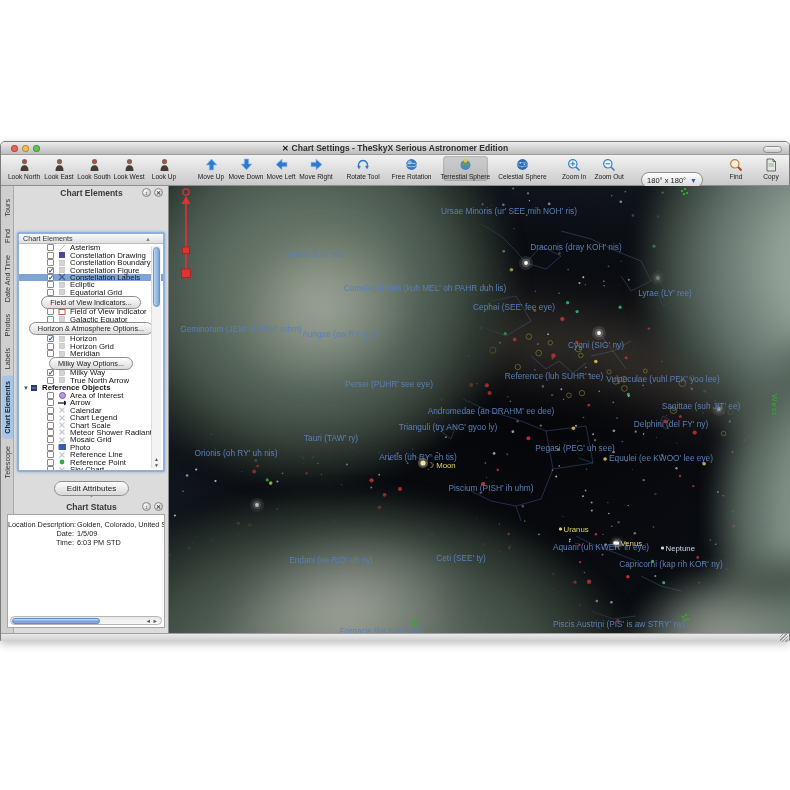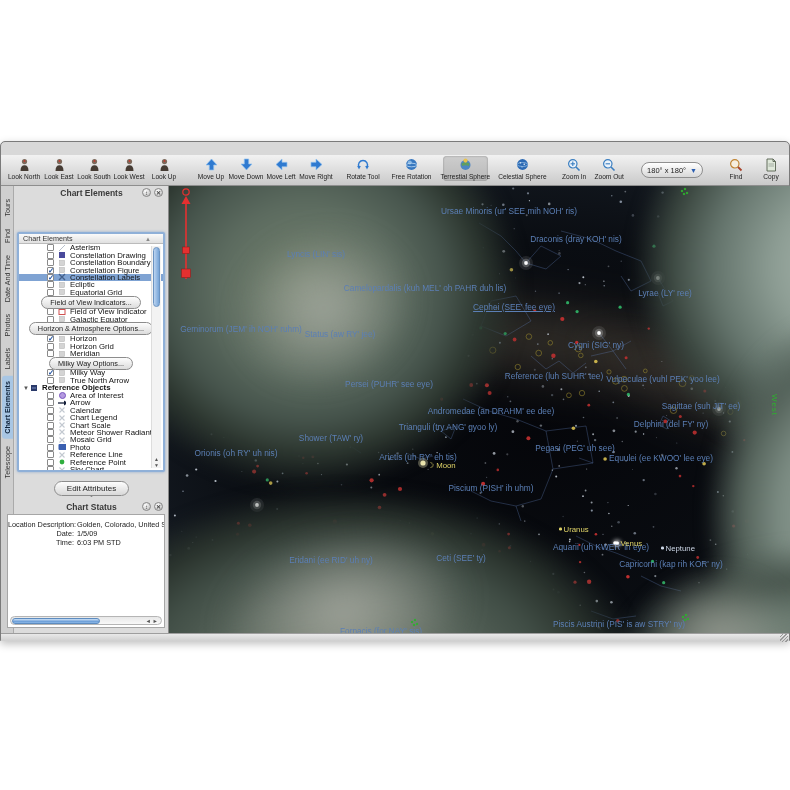--- a/index.html
+++ b/index.html
@@ -18,21 +18,21 @@
   
   #toolbar{position:absolute;left:0;top:13px;width:100%;height:31px;
     background:linear-gradient(#f2f2f2,#dcdcdc 55%,#c9c9c9);border-bottom:1px solid #8e8e8e;box-sizing:border-box;
     display:flex;align-items:flex-start;padding:1px 0 0 6px;}
   .tbtn{display:flex;flex-direction:column;align-items:center;justify-content:flex-start;
     min-width:28px;padding:1px 3px;border-radius:4px;margin-right:1px;}
   .tbtn.gap{margin-left:12px;}
   .tbtn.active{background:linear-gradient(#cdcdcd,#b9b9b9);box-shadow:inset 0 0 2px rgba(0,0,0,.35);}
   .ticon{height:15px;display:flex;align-items:center;justify-content:center;}
   .tlabel{font-size:6.6px;color:#1c1c1c;white-space:nowrap;margin-top:1px;}
-  .tdrop{display:flex;align-items:center;height:14px;margin-top:6px;margin-right:4px;padding:0 5px;
+  .tdrop{display:flex;align-items:center;height:14px;margin-top:16px;margin-right:4px;padding:0 5px;
     border:1px solid #8f8f8f;border-radius:8px;background:linear-gradient(#ffffff,#d8d8d8);text-align:center;}
   .tdrop.gap{margin-left:14px;}
   .tdrop-label{font-size:7.5px;color:#222;white-space:nowrap;}
   .tdrop .caret{font-size:7px;color:#2a5db0;margin-left:4px;}
   
   #sidebar{position:absolute;left:0;top:44px;width:168px;height:447px;background:#dcdcdc;border-right:1px solid #8a8a8a;box-sizing:border-box;}
   #tabstrip{position:absolute;left:0;top:0;width:13px;height:447px;background:#cfcfcf;border-right:1px solid #aaa;box-sizing:border-box;
     display:flex;flex-direction:column;align-items:center;padding-top:8px;}
   .vtab{writing-mode:vertical-rl;transform:rotate(180deg);font-size:7.2px;color:#333;
     padding:5px 1px;margin-bottom:2px;border-radius:0 3px 3px 0;white-space:nowrap;}
@@ -125,20 +125,27 @@
     border-top:1px solid #9e9e9e;box-sizing:border-box;}
   #grip{position:absolute;right:1px;top:0px;width:8px;height:8px;
     background:repeating-linear-gradient(135deg,transparent 0 1.5px,#9a9a9a 1.5px 2.5px);}
 </style>
 </head>
 <body>
 
 <div id="stage">
   <div id="appwin">
 
+    <div id="titlebar">
+      <span class="tl" style="left: 10px; background: rgb(238, 97, 86);" id="tl0"></span>
+      <span class="tl" style="left: 21px; background: rgb(245, 191, 79);" id="tl1"></span>
+      <span class="tl" style="left: 32px; background: rgb(97, 197, 85);" id="tl2"></span>
+      <div id="wtitle"><span class="appglyph">✕</span><span>Chart Settings - TheSkyX Serious Astronomer Edition</span></div>
+      <span id="tb-capsule"></span>
+    </div>
 
     <div id="toolbar">
         <div class="tbtn">
           <div class="ticon">
             <svg width="13" height="14">
               <circle cx="6.5" cy="3.6" r="2.6" fill="#7c6a5c"></circle>
               <path d="M2.5 13 Q2.5 7.2 6.5 7.2 Q10.5 7.2 10.5 13 Z" fill="#463c34"></path>
               <circle cx="6.5" cy="3" r="0.9" fill="#c23b2e"></circle>
             </svg>
           </div>
@@ -1250,35 +1257,35 @@
       <div class="terr" id="terr-tl"></div>
       <div id="fog-tl"></div>
       <div class="terr" id="terr-tr"></div>
       <div class="terr" id="terr-r"></div>
       <div class="terr" id="terr-bl"></div>
       <div id="fog-bl"></div>
       <div class="terr" id="terr-br"></div>
       <div id="fog-br"></div>
       <div id="labels-layer">
           <span class="sky-label" style="left: 340px; top: 25px; color: rgb(91, 127, 181);">Ursae Minoris (ur' SEE mih NOH' ris)</span>
-          <span class="sky-label" style="left: 407px; top: 53px; color: rgb(91, 127, 181);">Draconis (dray KOH' nis)</span>
+          <span class="sky-label" style="left: 407px; top: 61px; color: rgb(91, 127, 181);">Draconis (dray KOH' nis)</span>
           <span class="sky-label" style="left: 147px; top: 68px; color: rgb(91, 127, 181);">Lyncis (LIN' sis)</span>
           <span class="sky-label" style="left: 256px; top: 102px; color: rgb(91, 127, 181);">Camelopardalis (kuh MEL' oh PAHR duh lis)</span>
-          <span class="sky-label" style="left: 345px; top: 121px; color: rgb(91, 127, 181); text-decoration: underline;">Cephei (SEE' fee eye)</span>
+          <span class="sky-label" style="left: 345px; top: 121px; color: rgb(91, 127, 181);">Cephei (SEE' fee eye)</span>
           <span class="sky-label" style="left: 496px; top: 107px; color: rgb(91, 127, 181);">Lyrae (LY' ree)</span>
           <span class="sky-label" style="left: 72px; top: 143px; color: rgb(91, 127, 181);">Geminorum (JEM' ih NOH' ruhm)</span>
-          <span class="sky-label" style="left: 171px; top: 148px; color: rgb(91, 127, 181);">Status (aw RY' jee)</span>
+          <span class="sky-label" style="left: 171px; top: 148px; color: rgb(91, 127, 181);">Aurigae (aw RY' jee)</span>
           <span class="sky-label" style="left: 220px; top: 198px; color: rgb(91, 127, 181);">Persei (PUHR' see eye)</span>
           <span class="sky-label" style="left: 385px; top: 190px; color: rgb(91, 127, 181);">Reference (luh SUHR' tee)</span>
           <span class="sky-label" style="left: 427px; top: 159px; color: rgb(91, 127, 181);">Cygni (SIG' ny)</span>
           <span class="sky-label" style="left: 494px; top: 193px; color: rgb(91, 127, 181);">Vulpeculae (vuhl PEK' yoo lee)</span>
           <span class="sky-label" style="left: 532px; top: 188px; color: rgb(91, 127, 181); margin-top: 32px;">Sagittae (suh JIT' ee)</span>
           <span class="sky-label" style="left: 322px; top: 225px; color: rgb(91, 127, 181);">Andromedae (an DRAHM' ee dee)</span>
           <span class="sky-label" style="left: 279px; top: 241px; color: rgb(91, 127, 181);">Trianguli (try ANG' gyoo ly)</span>
-          <span class="sky-label" style="left: 162px; top: 252px; color: rgb(91, 127, 181);">Shower (TAW' ry)</span>
+          <span class="sky-label" style="left: 162px; top: 252px; color: rgb(91, 127, 181);">Tauri (TAW' ry)</span>
           <span class="sky-label" style="left: 249px; top: 271px; color: rgb(91, 127, 181);">Arietis (uh RY' eh tis)</span>
           <span class="sky-label" style="left: 406px; top: 262px; color: rgb(91, 127, 181);">Pegasi (PEG' uh see)</span>
           <span class="sky-label" style="left: 502px; top: 238px; color: rgb(91, 127, 181);">Delphini (del FY' ny)</span>
           <span class="sky-label" style="left: 492px; top: 272px; color: rgb(91, 127, 181);">Equulei (ee KWOO' lee eye)</span>
           <span class="sky-label" style="left: 322px; top: 302px; color: rgb(91, 127, 181);">Piscium (PISH' ih uhm)</span>
           <span class="sky-label" style="left: 432px; top: 361px; color: rgb(91, 127, 181);">Aquarii (uh KWER' ih eye)</span>
           <span class="sky-label" style="left: 292px; top: 372px; color: rgb(91, 127, 181);">Ceti (SEE' ty)</span>
           <span class="sky-label" style="left: 162px; top: 374px; color: rgb(91, 127, 181);">Eridani (ee RID' uh ny)</span>
           <span class="sky-label" style="left: 67px; top: 267px; color: rgb(91, 127, 181);">Orionis (oh RY' uh nis)</span>
           <span class="sky-label" style="left: 212px; top: 445px; color: rgb(91, 127, 181);">Fornacis (for NAY' sis)</span>

